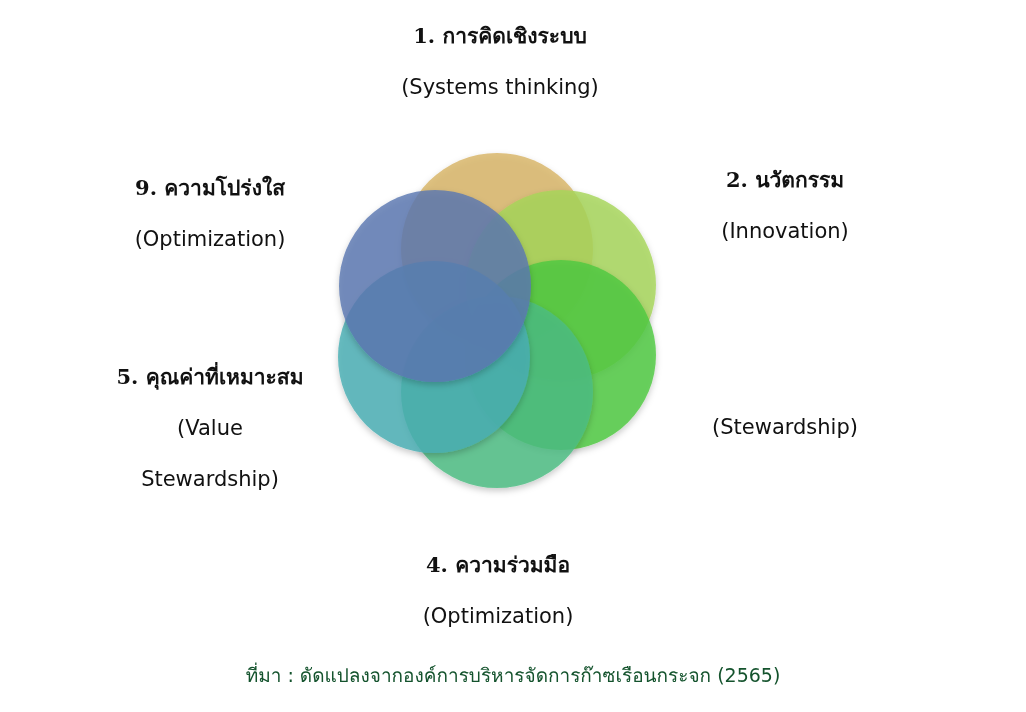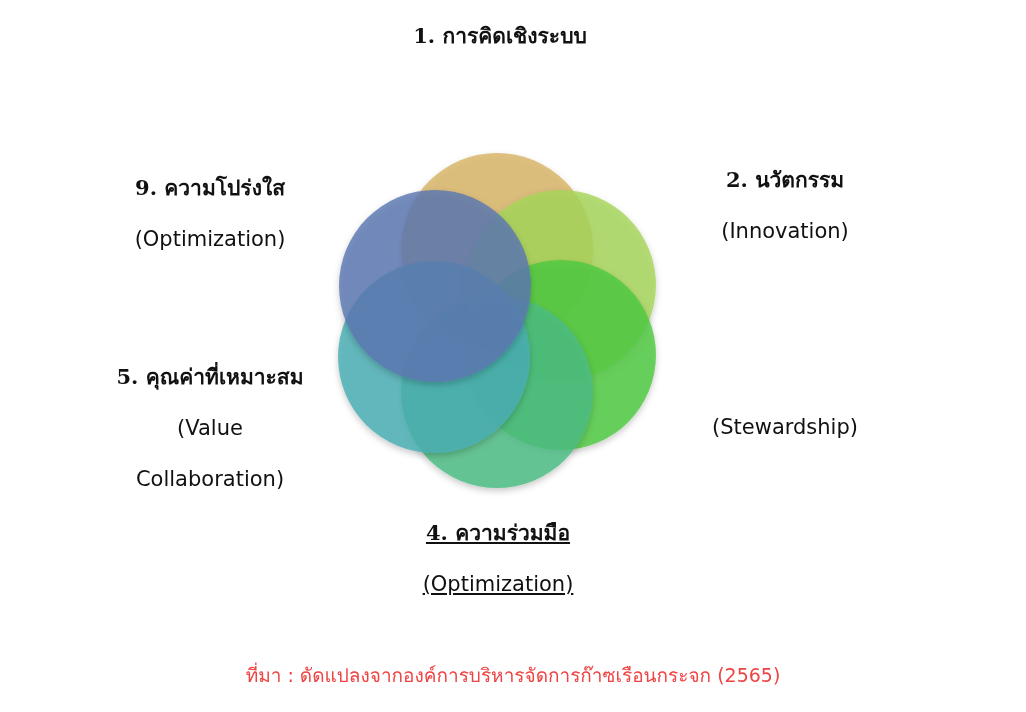--- a/index.html
+++ b/index.html
@@ -4,21 +4,21 @@
 <style>
   html, body { margin: 0; padding: 0; background: #ffffff; }
   body { width: 1026px; height: 712px; position: relative; overflow: hidden;
          font-family: "DejaVu Sans", sans-serif; color: #111; }
   .label { position: absolute; text-align: center; }
   .label .th { display: block; font-family: "DejaVu Serif", serif; font-weight: bold; font-size: 21px; line-height: 26px; }
   .label .en { display: block; font-family: "DejaVu Sans", sans-serif; font-size: 21px; line-height: 26px; }
   .gap { height: 25px; }
   #diagram { position: absolute; left: 0; top: 0; width: 1026px; height: 712px; }
   .source { position: absolute; left: 0; width: 1026px; top: 660px; text-align: center;
-            font-family: "DejaVu Sans", sans-serif; font-size: 19px; color: #ef4444; }
+            font-family: "DejaVu Sans", sans-serif; font-size: 19px; color: #14532d; }
 </style>
 </head>
 <body>
 
 <svg id="diagram" width="1026" height="712" viewBox="0 0 1026 712">
   <defs>
     <filter id="sh" x="-20%" y="-20%" width="140%" height="140%">
       <feDropShadow dx="0" dy="3" stdDeviation="3" flood-color="#000" flood-opacity="0.25"></feDropShadow>
     </filter>
   </defs>
@@ -28,46 +28,47 @@
       <circle cx="561" cy="355" r="95" fill="#4fc93f" fill-opacity="0.82" filter="url(#sh)"></circle>
       <circle cx="497" cy="392" r="96" fill="#4dbd83" fill-opacity="0.82" filter="url(#sh)"></circle>
       <circle cx="434" cy="357" r="96" fill="#48afb3" fill-opacity="0.82" filter="url(#sh)"></circle>
       <circle cx="435" cy="286" r="96" fill="#5a77b1" fill-opacity="0.82" filter="url(#sh)"></circle>
     </g>
 </svg>
 
 <div class="label" style="left:340px; top:23px; width:320px;">
   <span class="th">1. การคิดเชิงระบบ</span>
   <div class="gap"></div>
+  <span class="en">(Systems thinking)</span>
 </div>
 
 <div class="label" style="left:670px; top:167px; width:230px;">
   <span class="th">2. นวัตกรรม</span>
   <div class="gap"></div>
   <span class="en">(Innovation)</span>
 </div>
 
 <div class="label" style="left:670px; top:364px; width:230px;">
   <div class="gap"></div>
   <div class="gap"></div>
   <span class="en">(Stewardship)</span>
 </div>
 
-<div class="label" style="left:348px; top:520px; width:300px;text-decoration:underline;">
+<div class="label" style="left:348px; top:552px; width:300px;">
   <span class="th">4. ความร่วมมือ</span>
   <div class="gap"></div>
   <span class="en">(Optimization)</span>
 </div>
 
 <div class="label" style="left:80px; top:364px; width:260px;">
   <span class="th">5. คุณค่าที่เหมาะสม</span>
   <div class="gap"></div>
   <span class="en">(Value</span>
   <div class="gap"></div>
-  <span class="en">Collaboration)</span>
+  <span class="en">Stewardship)</span>
 </div>
 
 <div class="label" style="left:90px; top:175px; width:240px;">
   <span class="th">9. ความโปร่งใส</span>
   <div class="gap"></div>
   <span class="en">(Optimization)</span>
 </div>
 
 <div class="source">ที่มา : ดัดแปลงจากองค์การบริหารจัดการก๊าซเรือนกระจก (2565)</div>
 

